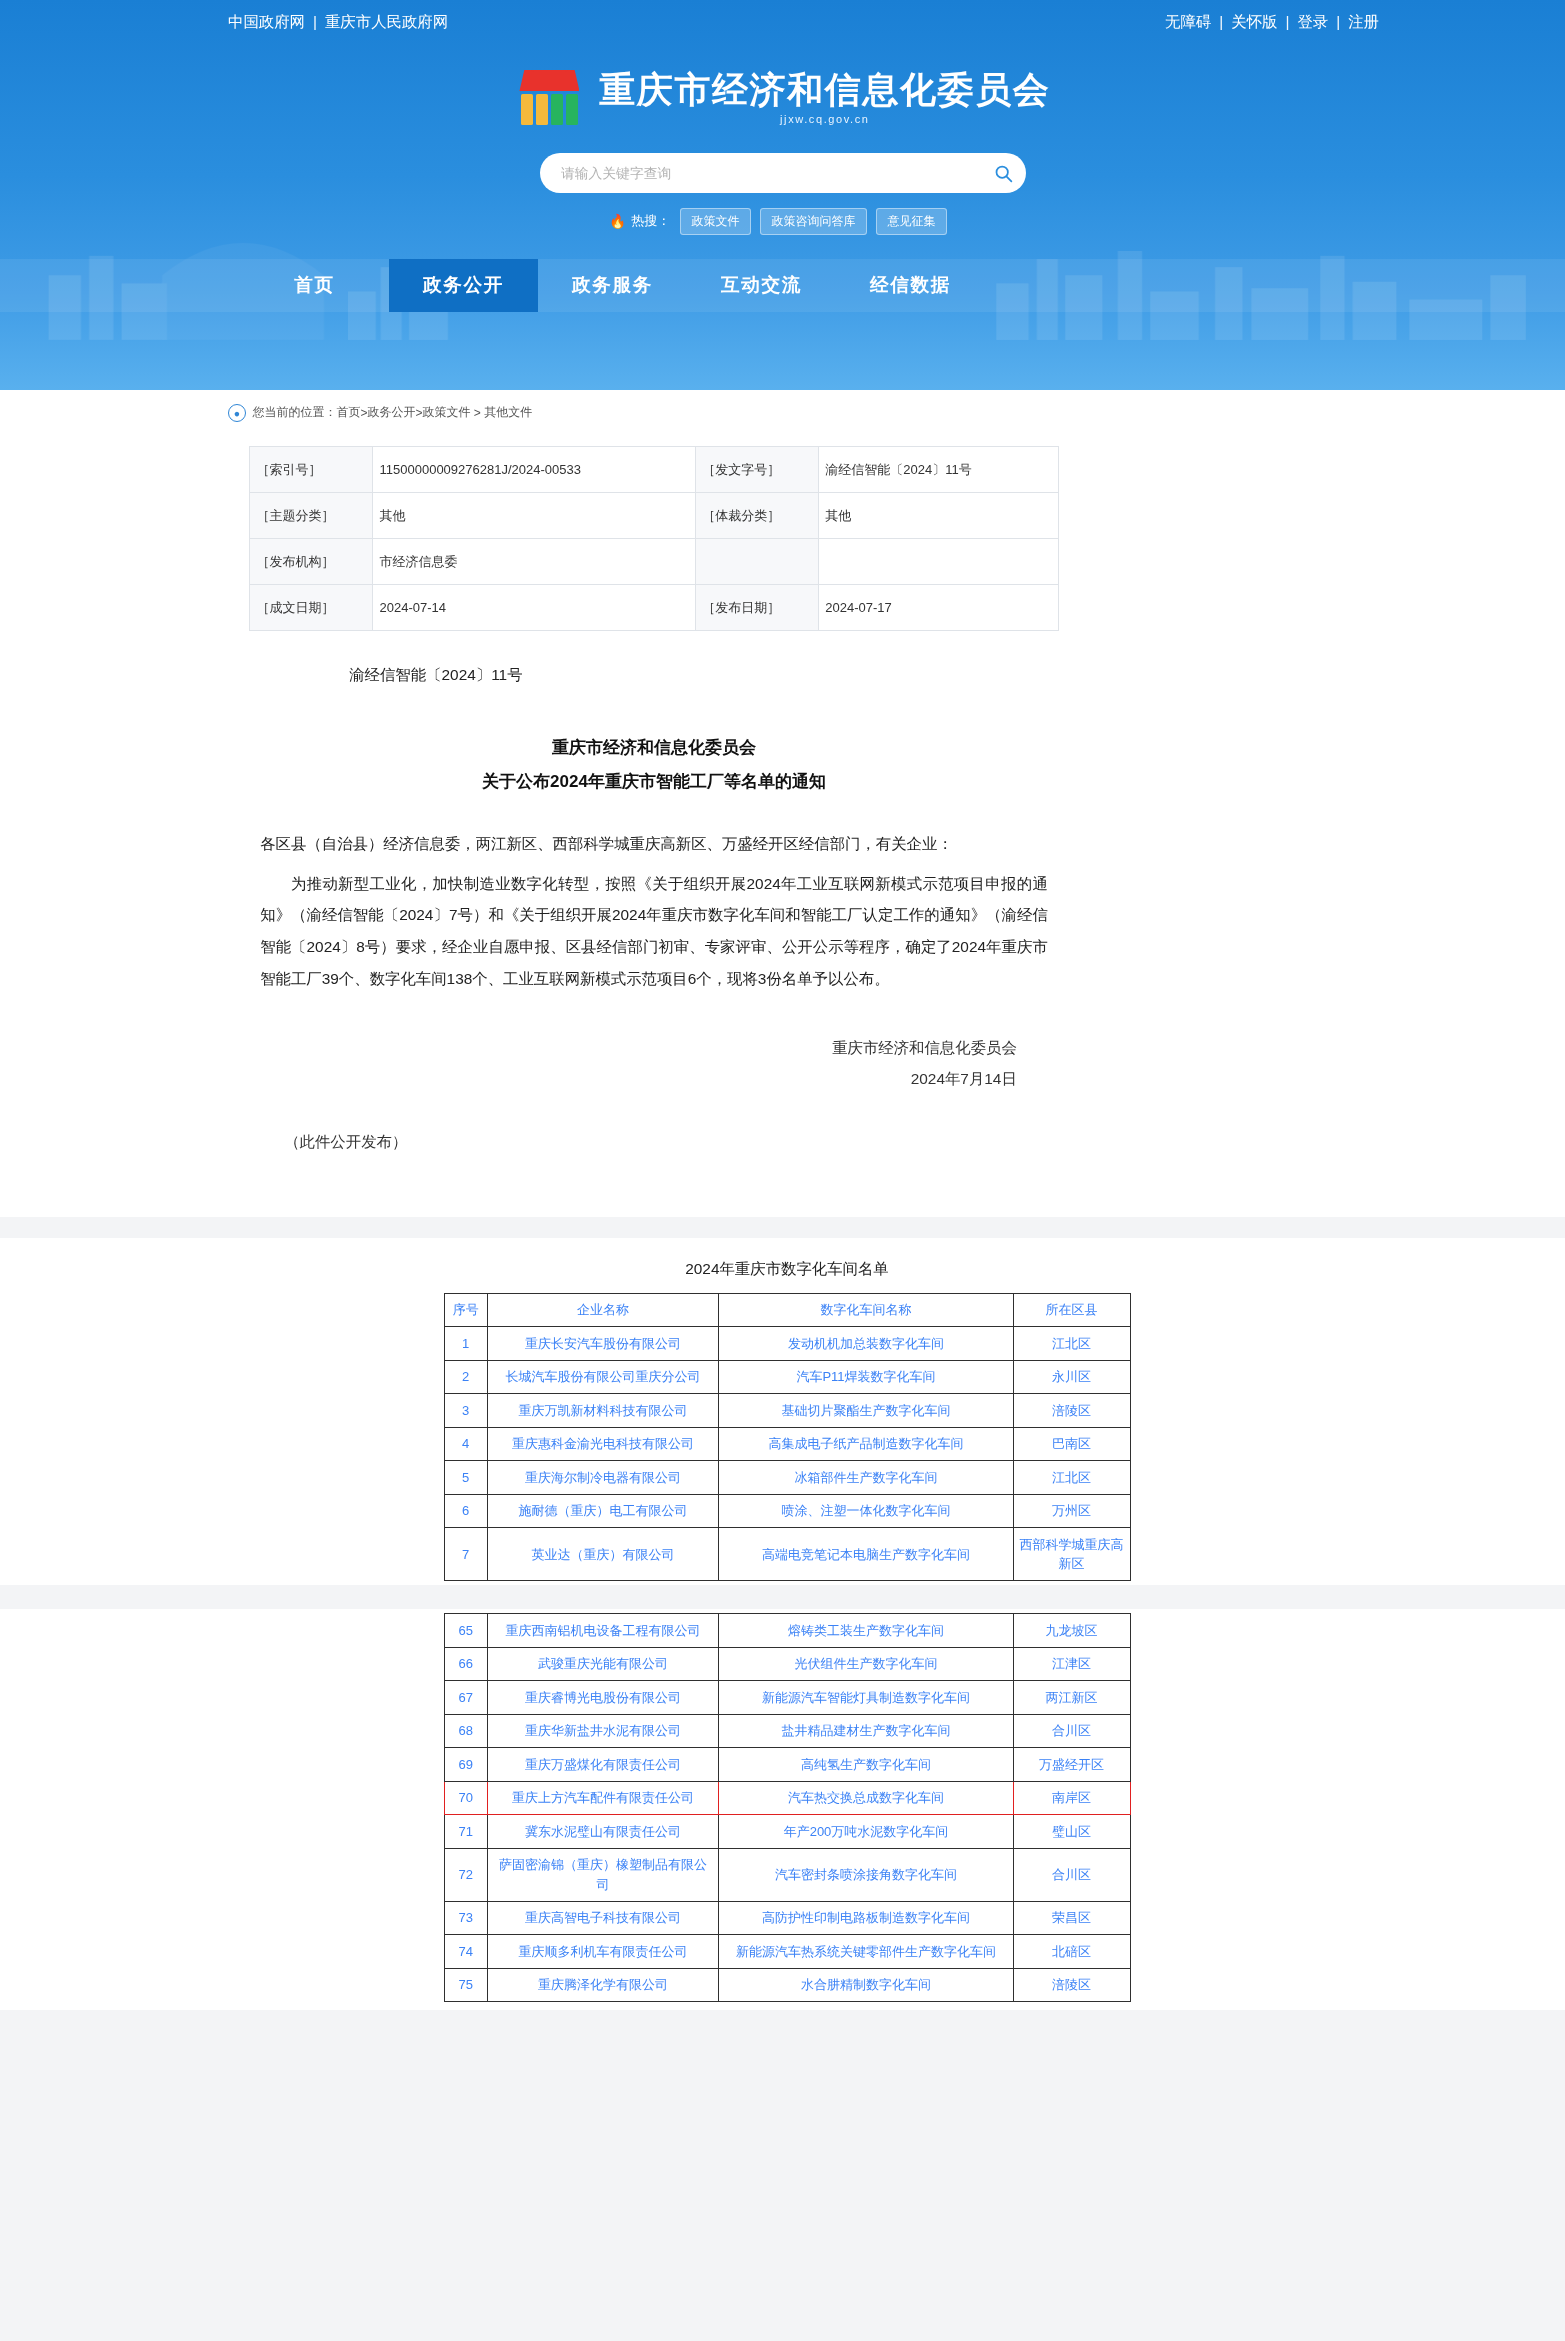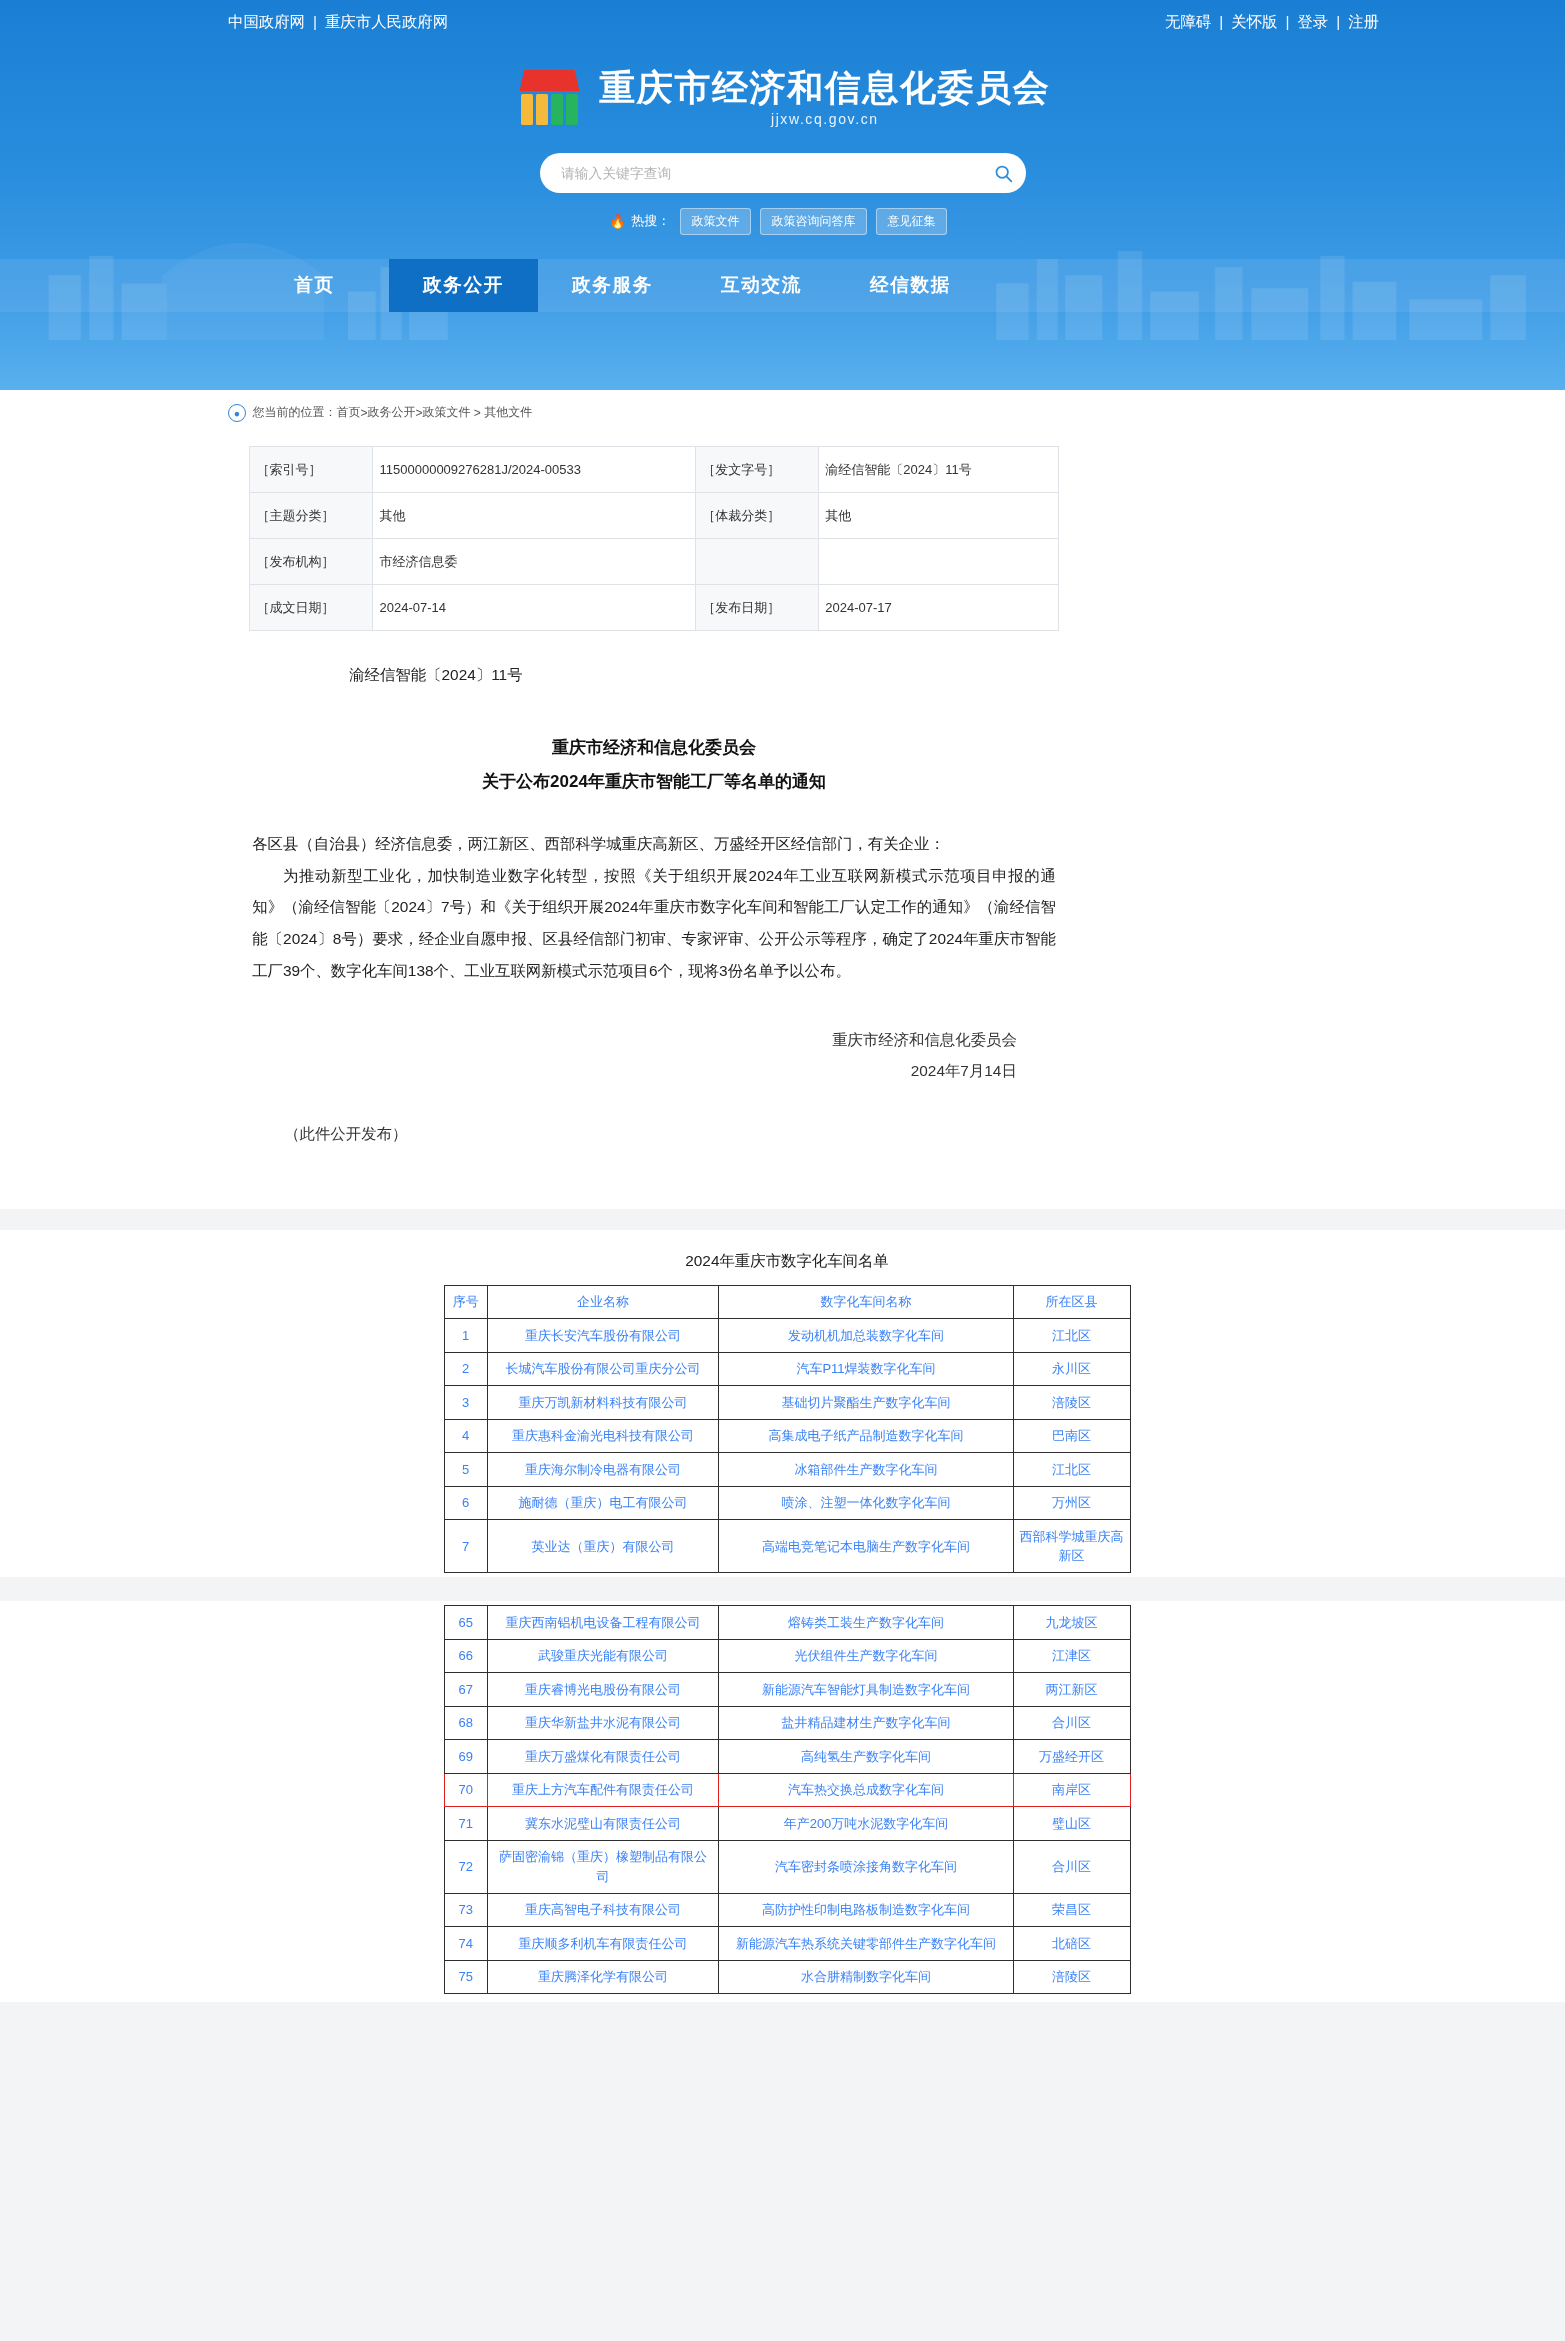--- a/index.html
+++ b/index.html
@@ -64,21 +64,21 @@
   .logo .bars i:nth-child(1){ background:#f5b93c; }
   .logo .bars i:nth-child(2){ background:#f5b93c; }
   .logo .bars i:nth-child(3){ background:#27b45e; }
   .logo .bars i:nth-child(4){ background:#27b45e; }
   .brandtext { text-align:left; }
   .brandtext .cn {
     font-size: 36px; font-weight: bold; color:#fff; letter-spacing: 1.6px;
     line-height: 1.15;
   }
   .brandtext .en {
-    font-size: 14px; color:#eaf4ff; letter-spacing: 1.6px; margin-top: 3px;
+    font-size: 11px; color:#eaf4ff; letter-spacing: 1.6px; margin-top: 3px;
     text-align:center;
   }
 
   .searchwrap {
     position:relative; z-index:3;
     display:flex; justify-content:center; margin-top: 21px;
   }
   .searchbox {
     width: 486px; height: 40px; background:#fff; border-radius: 20px;
     display:flex; align-items:center; padding: 0 8px 0 19.4px;
@@ -147,21 +147,21 @@
 
   
   .doc { width: 810px; margin-top: 34px; padding: 0 3.2px 32px 3.2px; }
   .docnum { font-size: 15.4px; color:#222; margin: 16px 0 45px 97px; }
   .doc h1 {
     text-align:center; font-size: 17px; font-weight:bold; color:#111;
     margin: 0; line-height: 2.0;
   }
   .doc h1 .l2 { display:block; }
   .doc p {
-    font-size: 15.4px; line-height: 2.05; color:#222; margin: 0;
+    font-size: 15.4px; line-height: 2.05; color:#222; margin: 8px;
     text-align: justify;
   }
   .doc p.first { margin-top: 29px; }
   .doc p.ind { text-indent: 2em; }
   .sign { text-align:right; font-size:15.4px; line-height:2.0; margin-top: 39px; padding-right: 39px; }
   .pub { font-size:15.4px; margin-top: 37px; padding-left: 32px; }
 
   
   .listwrap { width:810px; margin: 4px auto; }
   .listtitle { text-align:center; font-size:15.4px; color:#222; margin: 21px 0 13px 0; }

